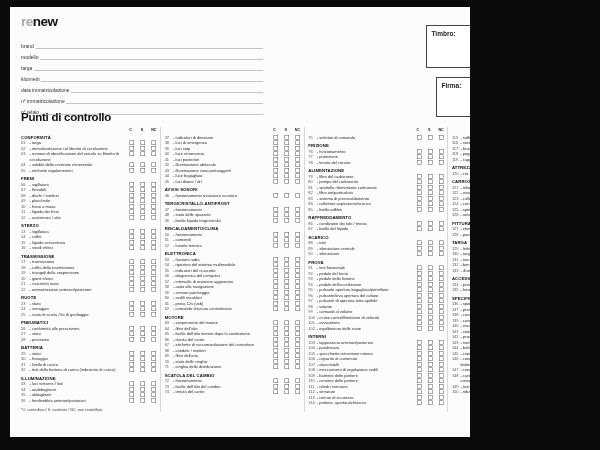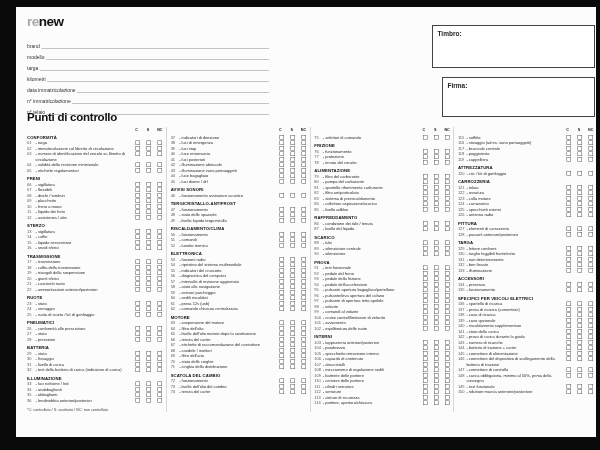--- a/index.html
+++ b/index.html
@@ -1,18 +1,18 @@
 <!DOCTYPE html>
 <html><head>
 <meta charset="utf-8">
 <style>
   html,body{margin:0;padding:0;}
   body{width:600px;height:450px;background:#0a0a0a;position:relative;overflow:hidden;
        font-family:"Liberation Sans",sans-serif;}
-  .page{position:absolute;left:16px;top:7px;width:580px;height:430px;background:#fcfcfc;overflow:hidden;}
+  .page{position:absolute;left:10px;top:7px;width:460px;height:430px;background:#fcfcfc;overflow:hidden;}
   .inner{position:absolute;left:0;top:0;width:1164px;height:860px;transform:scale(.5);
          transform-origin:0 0;color:#1c1c1c;}
   
   .logo{position:absolute;left:22px;top:14px;font-size:27px;font-weight:bold;letter-spacing:-1px;color:#111;}
   .logo .re{color:#a9a9a9;}
   
   .fields{position:absolute;left:22px;top:62px;width:484px;}
   .field{display:flex;align-items:flex-end;height:22px;font-size:10px;color:#333;}
   .field .flabel{white-space:nowrap;padding-right:3px;}
   .field .fline{flex:1;border-bottom:1px solid #8a8a8a;height:13px;}

